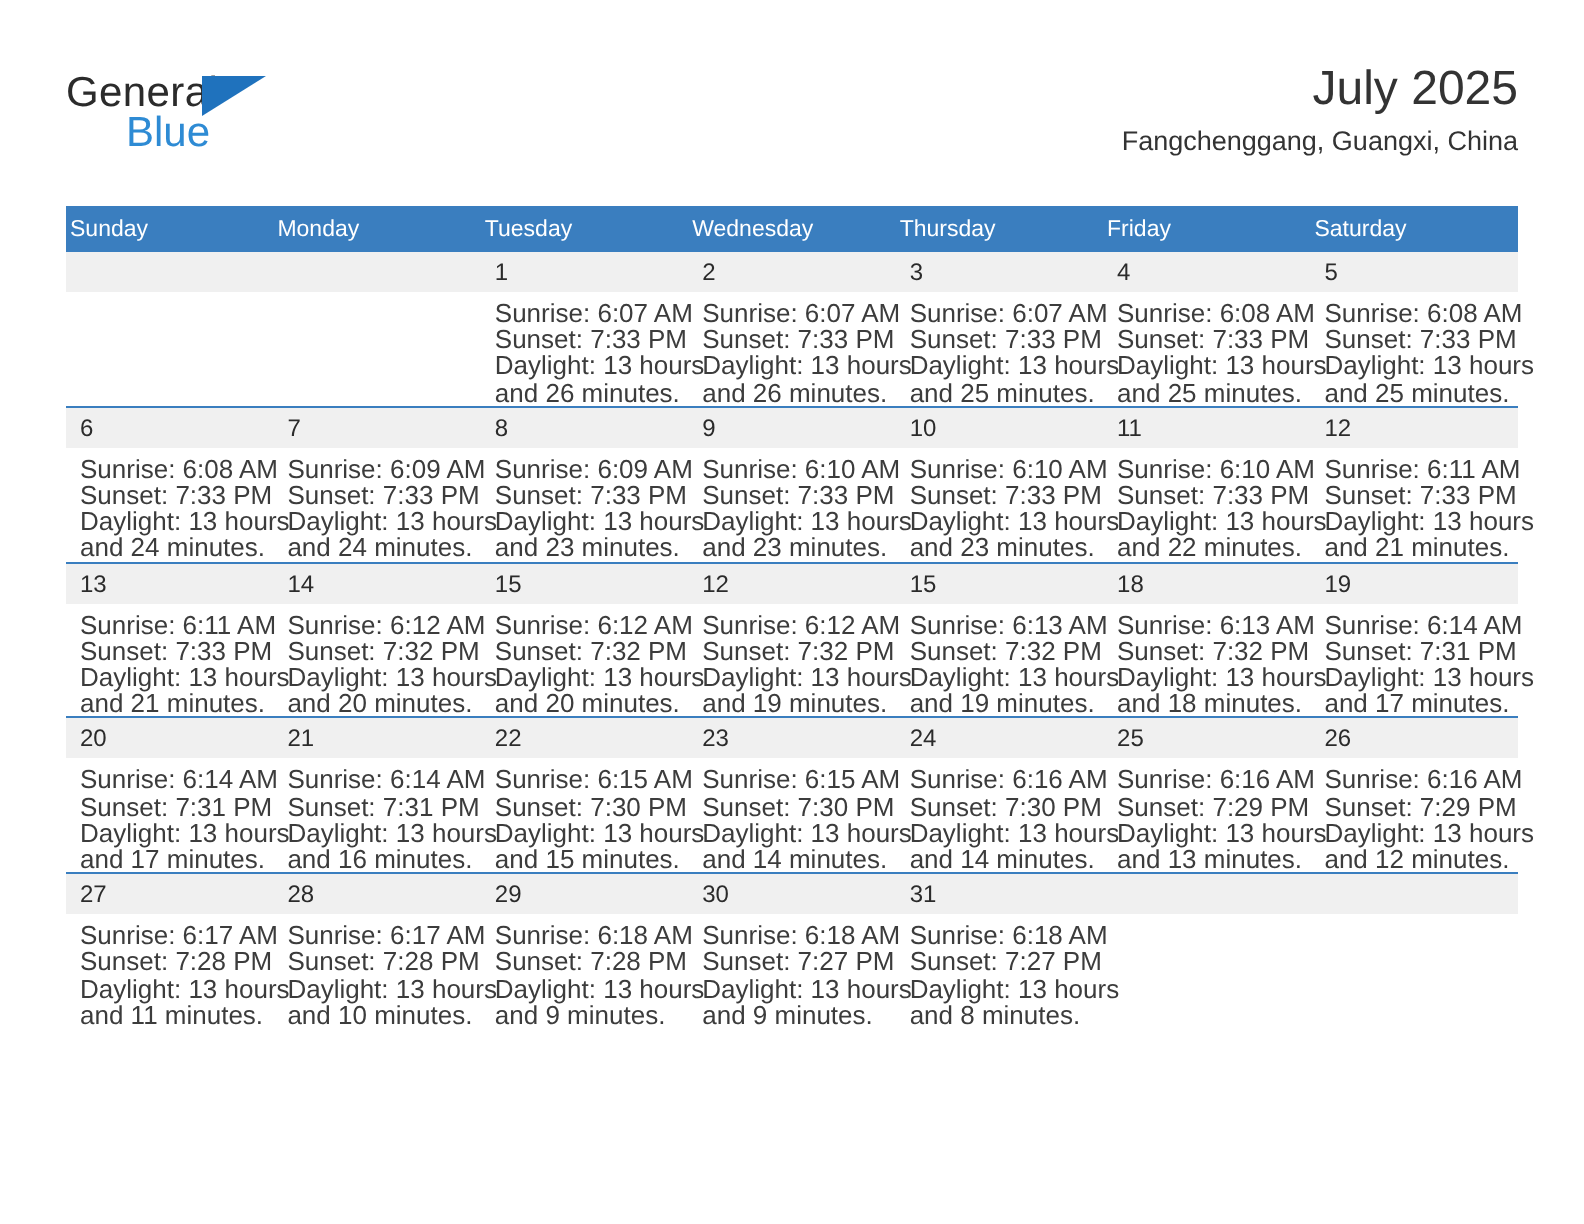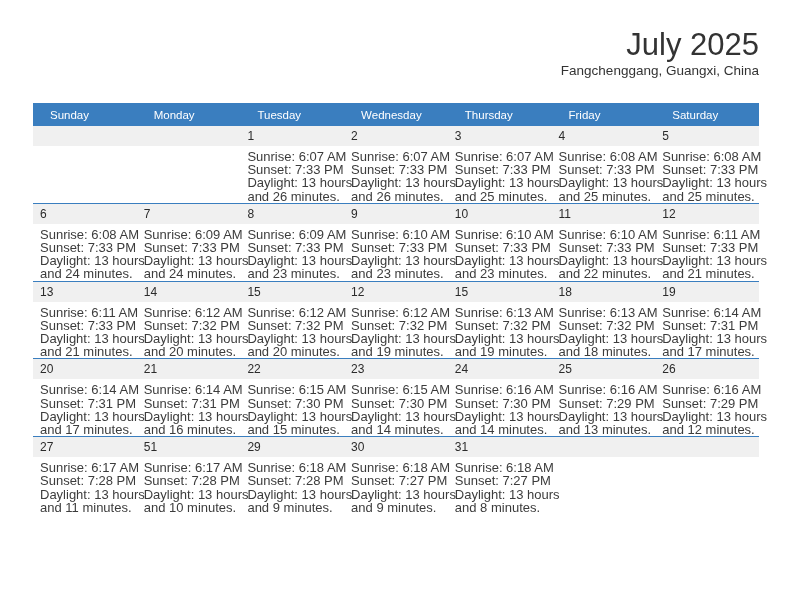--- a/index.html
+++ b/index.html
@@ -64,21 +64,21 @@
     line-height: 22px;
   }
 
   .title-block {
     position: absolute;
     right: 0;
     top: 0;
     text-align: right;
   }
   .cal-title {
-    font-size: 31px;
+    font-size: 24px;
     color: #333333;
     line-height: 34px;
     white-space: nowrap;
   }
   .cal-subtitle {
     font-size: 13.5px;
     color: #333333;
     line-height: 17px;
     white-space: nowrap;
   }
@@ -91,21 +91,21 @@
     width: 726px;
     border-collapse: collapse;
     table-layout: fixed;
   }
   .calendar th {
     background: #3a7ebf;
     color: #ffffff;
     font-size: 11.5px;
     font-weight: normal;
     text-align: left;
-    padding: 5px 0 5px 17px;
+    padding: 5px 0 5px 2px;
     height: 13px;
     border: none;
   }
   .calendar td {
     vertical-align: top;
     padding: 0;
     border: none;
     border-top: 1px solid #3a7ebf;
     height: 76px;
     width: 103.71px;
@@ -135,20 +135,25 @@
     white-space: nowrap;
   }
 </style>
 </head>
 <body>
 
 <div class="page">
 
   <div class="header">
 
+    <div class="logo">
+      <span class="logo-general">General</span>
+      <span class="logo-tri"></span>
+      <span class="logo-blue">Blue</span>
+    </div>
 
     <div class="title-block">
       <div class="cal-title">July 2025</div>
       <div class="cal-subtitle">Fangchenggang, Guangxi, China</div>
     </div>
 
   </div>
 
   <table class="calendar">
     <thead>
@@ -415,21 +420,21 @@
           <td>
             <div class="daynum">27</div>
             <div class="details">
               <div>Sunrise: 6:17 AM</div>
               <div>Sunset: 7:28 PM</div>
               <div>Daylight: 13 hours</div>
               <div>and 11 minutes.</div>
             </div>
           </td>
           <td>
-            <div class="daynum">51</div>
+            <div class="daynum">28</div>
             <div class="details">
               <div>Sunrise: 6:17 AM</div>
               <div>Sunset: 7:28 PM</div>
               <div>Daylight: 13 hours</div>
               <div>and 10 minutes.</div>
             </div>
           </td>
           <td>
             <div class="daynum">29</div>
             <div class="details">

